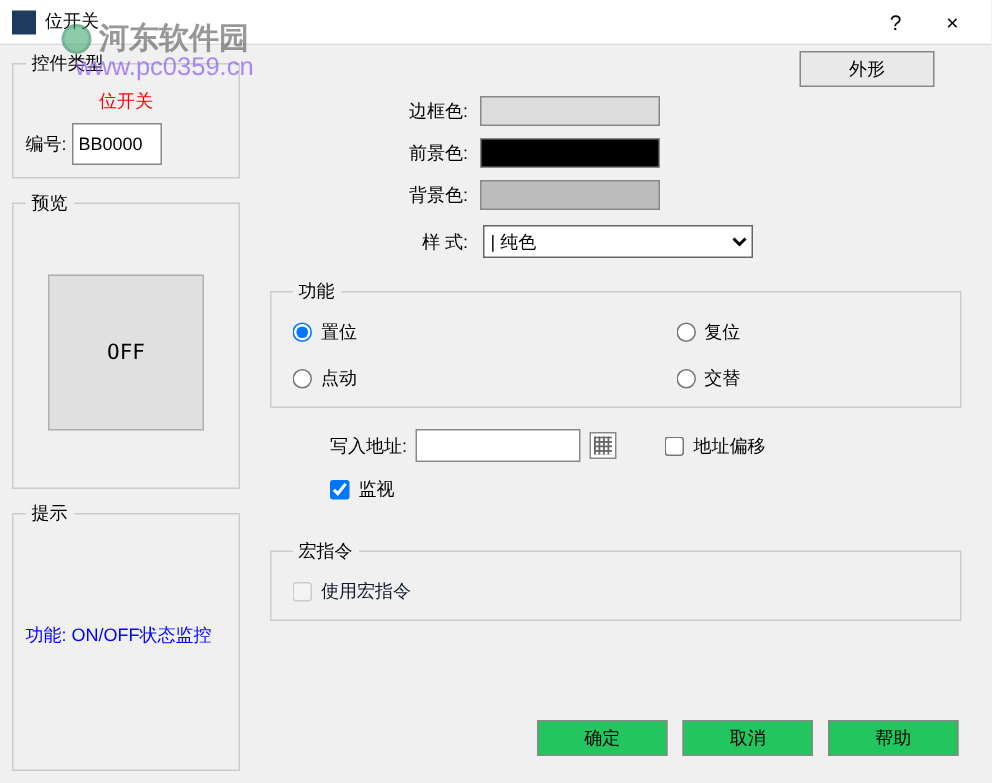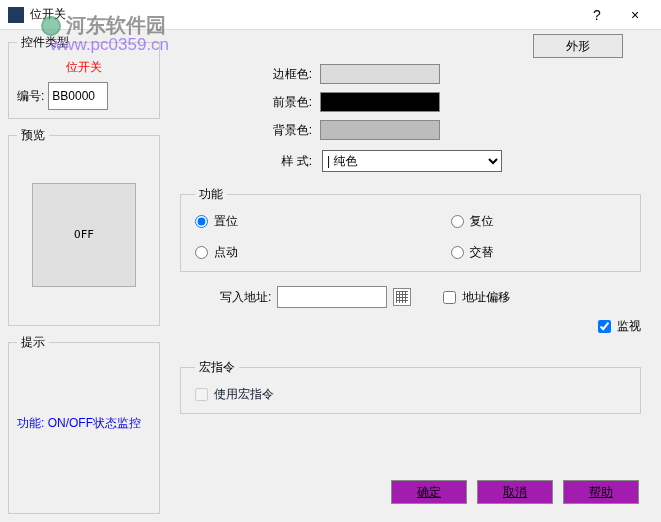--- a/index.html
+++ b/index.html
@@ -14,45 +14,45 @@
 .watermark-url { position: absolute; top: 35px; left: 50px; color: #8b5cf6; font-size: 17px; opacity: 0.7; pointer-events: none; z-index: 50; }
 .content { display: flex; padding: 4px 8px 8px 8px; gap: 8px; height: calc(100% - 30px); }
 .left-col { width: 152px; display: flex; flex-direction: column; gap: 8px; }
 .right-col { flex: 1; display: flex; flex-direction: column; }
 fieldset { border: 1px solid #ccc; margin: 0; padding: 8px; }
 legend { padding: 0 4px; font-size: 12px; }
 .control-type-value { color: #f00; text-align: center; }
 .id-row { display: flex; align-items: center; gap: 4px; margin-top: 6px; }
 .id-input { width: 60px; height: 28px; border: 1px solid #888; padding: 1px 3px; background: #fff; }
 .preview-box { height: 165px; display: flex; align-items: center; justify-content: center; }
-.preview-inner { width: 104px; height: 104px; border: 1px solid #b0b0b0; background: #e0e0e0; display: flex; align-items: center; justify-content: center; font-family: monospace; font-size: 11px; }
+.preview-inner { width: 104px; height: 104px; border: 1px solid #b0b0b0; background: #e0e0e0; display: flex; align-items: center; justify-content: center; font-family: monospace; font-size: 14px; }
 .hint-box { height: 183px; }
 .hint-text { color: #00f; padding-top: 55px; line-height: 1.6; }
 .tabs { display: flex; border-bottom: 1px solid #aaa; margin-bottom: 10px; height: 24px; align-items: flex-end; padding-left: 2px; }
 .tab { padding: 3px 14px; border: 1px solid transparent; border-bottom: none; cursor: pointer; position: relative; top: 1px; background: #f0f0f0; margin-right: 2px; }
 .tab.active { border-color: #aaa; background: #f0f0f0; border-bottom: 1px solid #f0f0f0; }
 .tab.sep::after { content: ""; position: absolute; right: -2px; top: 4px; height: 12px; width: 1px; background: #aaa; }
 .right-body { padding: 4px 12px; flex: 1; position: relative; }
 .shape-btn { position: absolute; right: 30px; top: 0px; width: 90px; height: 24px; border: 1px solid #888; background: #e9e9e9; cursor: pointer; }
 .color-row { display: flex; align-items: center; margin-bottom: 8px; }
 .color-label { width: 80px; text-align: right; padding-right: 8px; margin-left: 60px; }
 .color-swatch { width: 120px; height: 20px; border: 1px solid #888; }
 .style-row { display: flex; align-items: center; margin: 10px 0 14px 0; }
 .style-select { width: 180px; height: 22px; border: 1px solid #666; background: #fff; margin-left: 2px; }
 .func-box { padding: 10px 14px; }
 .radio-grid { display: grid; grid-template-columns: 1fr 1fr; row-gap: 14px; column-gap: 80px; }
 .radio-item { display: flex; gap: 6px; }
 .addr-row { display: flex; align-items: center; gap: 6px; margin: 14px 0 10px 40px; }
 .addr-input { width: 110px; height: 22px; border: 1px solid #888; background: #fff; }
 .calc-icon { width: 18px; height: 18px; border: 1px solid #888; background: #fff; display: inline-flex; align-items: center; justify-content: center; font-size: 10px; }
 .calc-icon::before { content:""; display:block; width:12px; height:12px; background: repeating-linear-gradient(#666 0 1px, transparent 1px 3px), repeating-linear-gradient(90deg,#666 0 1px, transparent 1px 3px); background-size:3px 3px; }
-.chk-row { display: flex; align-items: center; gap: 6px; margin-left: 40px; justify-content: flex-end; }
+.chk-row { display: flex; align-items: center; gap: 6px; margin-left: 40px; }
 .macro-box { margin-top: 24px; padding: 10px 14px; }
 .bottom-btns { display: flex; justify-content: flex-end; gap: 10px; padding: 8px 14px 10px 0; }
-.dlg-btn { width: 76px; height: 24px; border: 1px solid #888; background: #a21caf; cursor: pointer; text-decoration: underline; }
+.dlg-btn { width: 87px; height: 24px; border: 1px solid #888; background: #22c55e; cursor: pointer; }
 input[type=radio], input[type=checkbox] { margin: 0; }
 </style>
 </head>
 <body>
 
 <div class="titlebar">
   <div class="title-icon"></div>
   <div class="title-text">位开关</div>
   <div class="title-btns">
     <div class="title-btn">?</div>

